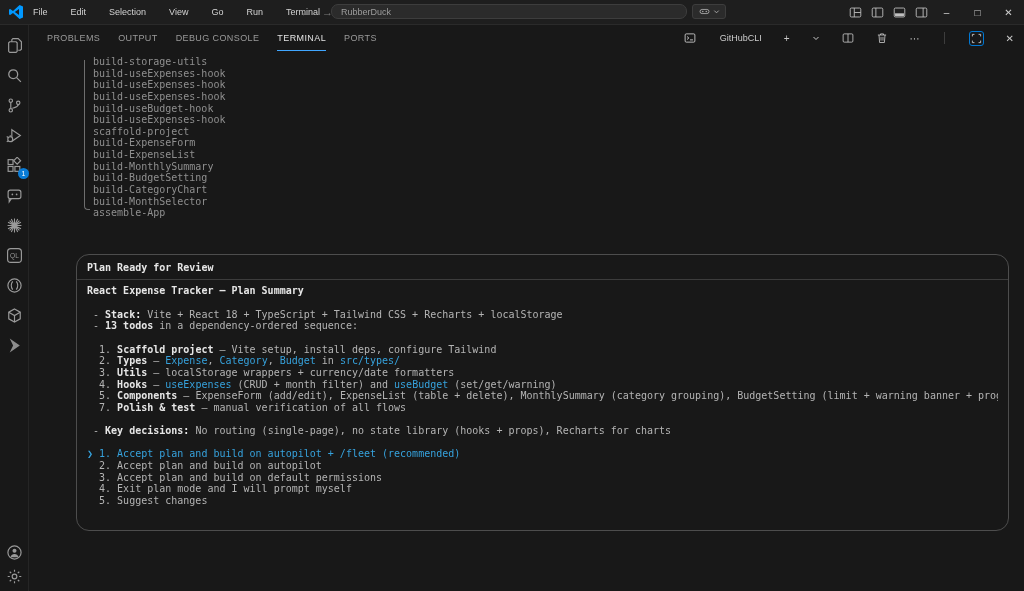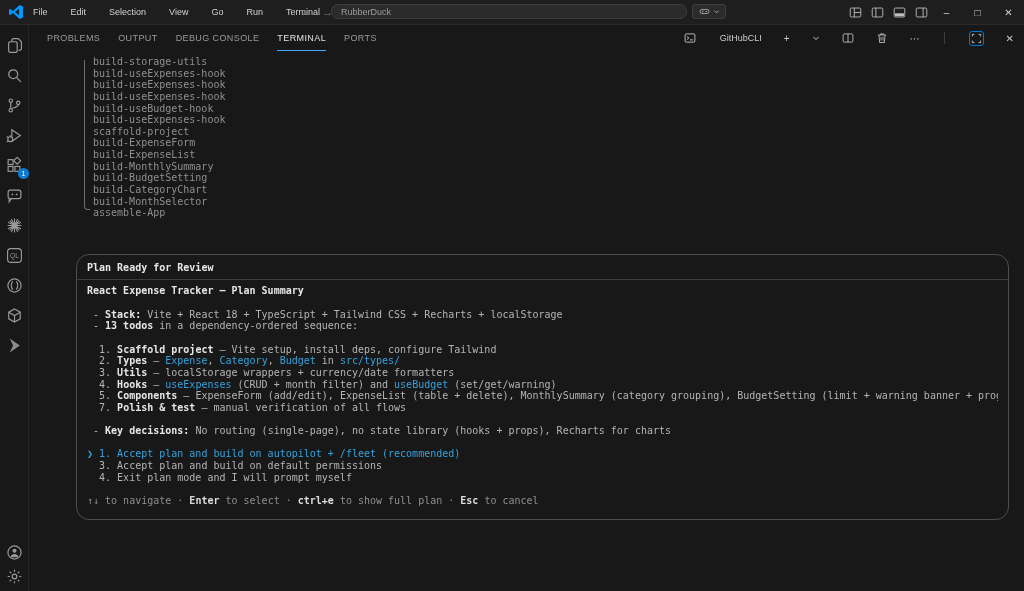--- a/index.html
+++ b/index.html
@@ -288,21 +288,22 @@
             <div class="tline"><span>  1. </span><span class="s-b">Scaffold project</span><span> — Vite setup, install deps, configure Tailwind</span></div>
             <div class="tline"><span>  2. </span><span class="s-b">Types</span><span> — </span><span class="s-a">Expense</span><span>, </span><span class="s-a">Category</span><span>, </span><span class="s-a">Budget</span><span> in </span><span class="s-a">src/types/</span></div>
             <div class="tline"><span>  3. </span><span class="s-b">Utils</span><span> — localStorage wrappers + currency/date formatters</span></div>
             <div class="tline"><span>  4. </span><span class="s-b">Hooks</span><span> — </span><span class="s-a">useExpenses</span><span> (CRUD + month filter) and </span><span class="s-a">useBudget</span><span> (set/get/warning)</span></div>
             <div class="tline"><span>  5. </span><span class="s-b">Components</span><span> — ExpenseForm (add/edit), ExpenseList (table + delete), MonthlySummary (category grouping), BudgetSetting (limit + warning banner + progress bar), CategoryChart (Recharts pie),</span></div>
             <div class="tline"><span>  7. </span><span class="s-b">Polish &amp; test</span><span> — manual verification of all flows</span></div>
             <div class="tline">&nbsp;</div>
             <div class="tline"><span> - </span><span class="s-b">Key decisions:</span><span> No routing (single-page), no state library (hooks + props), Recharts for charts</span></div>
             <div class="tline">&nbsp;</div>
             <div class="tline"><span class="s-a">❯ 1. Accept plan and build on autopilot + /fleet (recommended)</span></div>
+            <div class="tline"><span>  2. Accept plan and build on autopilot</span></div>
             <div class="tline"><span>  3. Accept plan and build on default permissions</span></div>
             <div class="tline"><span>  4. Exit plan mode and I will prompt myself</span></div>
-            <div class="tline">&nbsp;</div>
-            <div class="tline"><span class="s-d">↑↓ to navigate · </span><span class="s-hb">Enter</span><span class="s-d"> to select · </span><span class="s-hb">ctrl+e</span><span class="s-d"> to show full plan · </span><span class="s-hb">Esc</span><span class="s-d"> to cancel</span></div>
+            <div class="tline"><span>  5. Suggest changes</span></div>
+            <div class="tline">&nbsp;</div>
           </div>
       </div>
     </div>
   </div>
 </div>
 
 </body></html>

